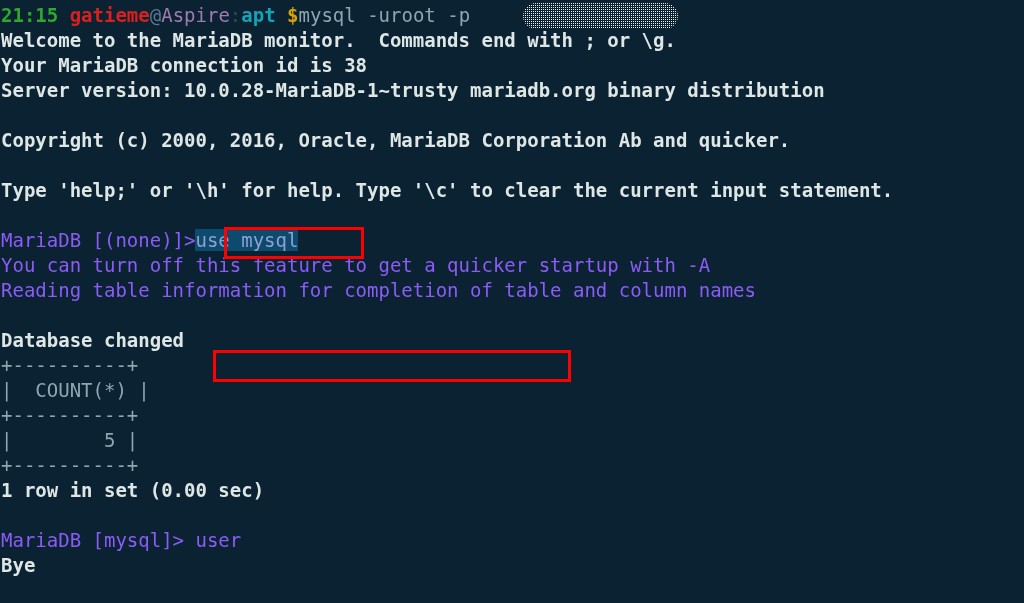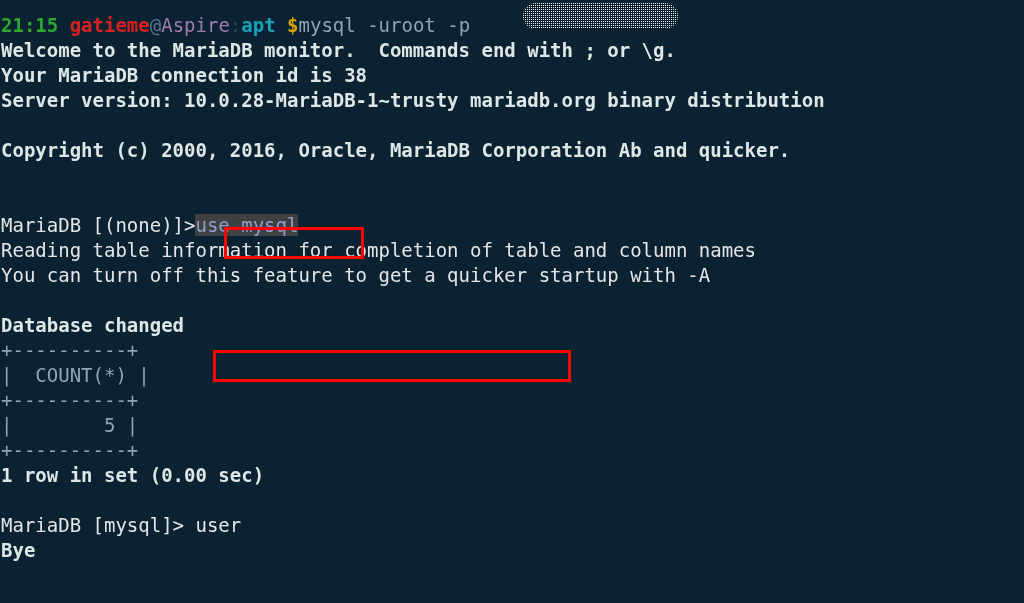--- a/index.html
+++ b/index.html
@@ -17,21 +17,21 @@
     font-family: "DejaVu Sans Mono", "Liberation Mono", monospace;
     font-size: 19px;
     line-height: 25px;
     letter-spacing: 0px;
     -webkit-font-smoothing: none;
   }
   .screen {
     position: absolute;
     top: 0;
     left: 0;
-    padding: 13px 0 0 1px;
+    padding: 3px 0 0 1px;
     width: 1024px;
   }
   .line {
     height: 25px;
     line-height: 25px;
     white-space: pre;
     color: #9fb3bd;
     font-size: 19px;
   }
   .line.blank { color: transparent; }
@@ -39,26 +39,26 @@
   
   .c-green   { color: #2fa82f; font-weight: bold; }
   .c-red     { color: #d92020; font-weight: bold; }
   .c-at      { color: #5a7a95; }
   .c-host    { color: #a07ab0; }
   .c-colon   { color: #2b4a5c; }
   .c-cyan    { color: #16a3b5; font-weight: bold; }
   .c-yellow  { color: #d8a200; font-weight: bold; }
   .c-cmd     { color: #8fa6b2; }
   .c-white   { color: #dfe7e6; font-weight: bold; }
-  .c-gray    { color: #e5e5e5; }
+  .c-gray    { color: #8b5cf6; }
   .c-tbl     { color: #8fa6b2; }
 
   
   .sel {
-    background: #404040;
+    background: #0c4a6e;
     color: #8fa0cf;
     padding: 0;
   }
 
   
   .redbox {
     position: absolute;
     border: 3px solid #fe0000;
     box-sizing: border-box;
     pointer-events: none;
@@ -83,26 +83,27 @@
   <div class="screen">
 
     <div class="line"><span class="c-green">21:15</span><span> </span><span class="c-red">gatieme</span><span class="c-at">@</span><span class="c-host">Aspire</span><span class="c-colon">:</span><span class="c-cyan">apt</span><span> </span><span class="c-yellow">$</span><span class="c-cmd">mysql -uroot -p</span></div>
 
     <div class="line c-white">Welcome to the MariaDB monitor.  Commands end with ; or \g.</div>
     <div class="line c-white">Your MariaDB connection id is 38</div>
     <div class="line c-white">Server version: 10.0.28-MariaDB-1~trusty mariadb.org binary distribution</div>
     <div class="line blank"> </div>
     <div class="line c-white">Copyright (c) 2000, 2016, Oracle, MariaDB Corporation Ab and quicker.</div>
     <div class="line blank"> </div>
+    <div class="line c-white">Type 'help;' or '\h' for help. Type '\c' to clear the current input statement.</div>
     <div class="line blank"> </div>
 
     <div class="line"><span class="c-gray">MariaDB [(none)]&gt;</span><span class="sel">use mysql</span></div>
 
+    <div class="line c-gray">You can turn off this feature to get a quicker startup with -A</div>
     <div class="line c-gray">Reading table information for completion of table and column names</div>
-    <div class="line c-gray">You can turn off this feature to get a quicker startup with -A</div>
     <div class="line blank"> </div>
 
     <div class="line c-white">Database changed</div>
 
 
     <div class="line c-tbl">+----------+</div>
     <div class="line c-tbl">|  COUNT(*) |</div>
     <div class="line c-tbl">+----------+</div>
     <div class="line c-tbl">|        5 |</div>
     <div class="line c-tbl">+----------+</div>

